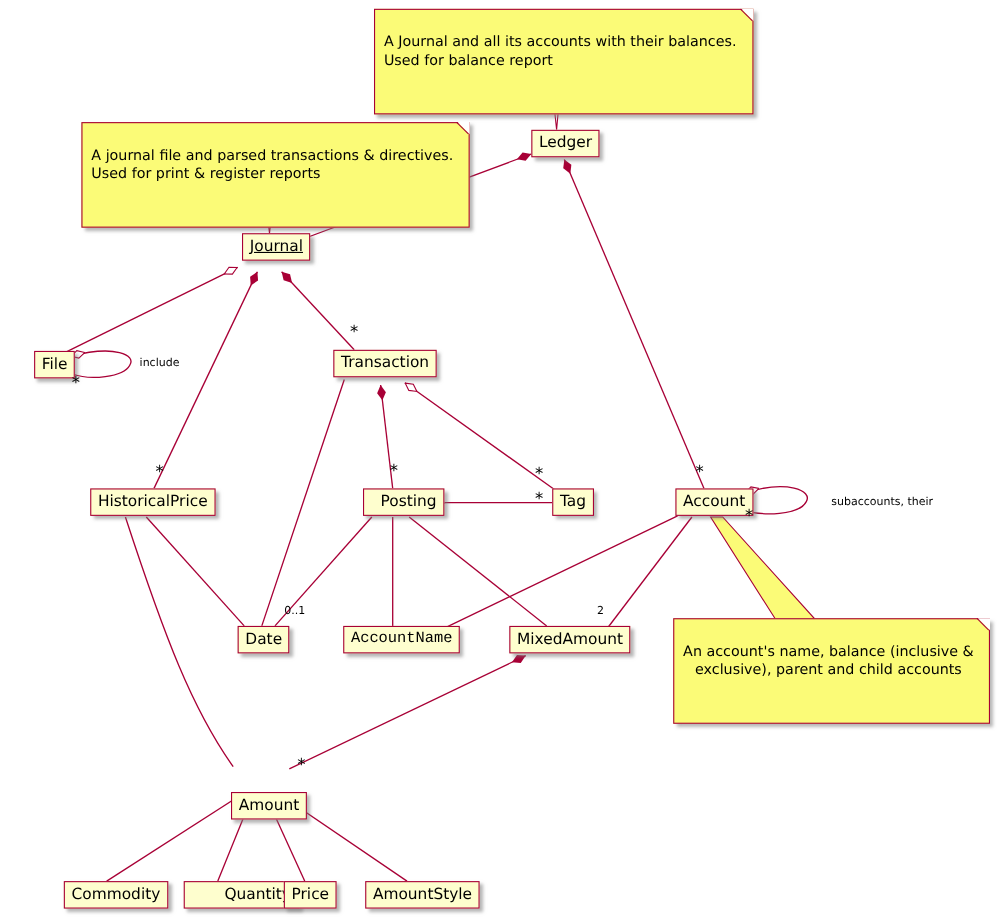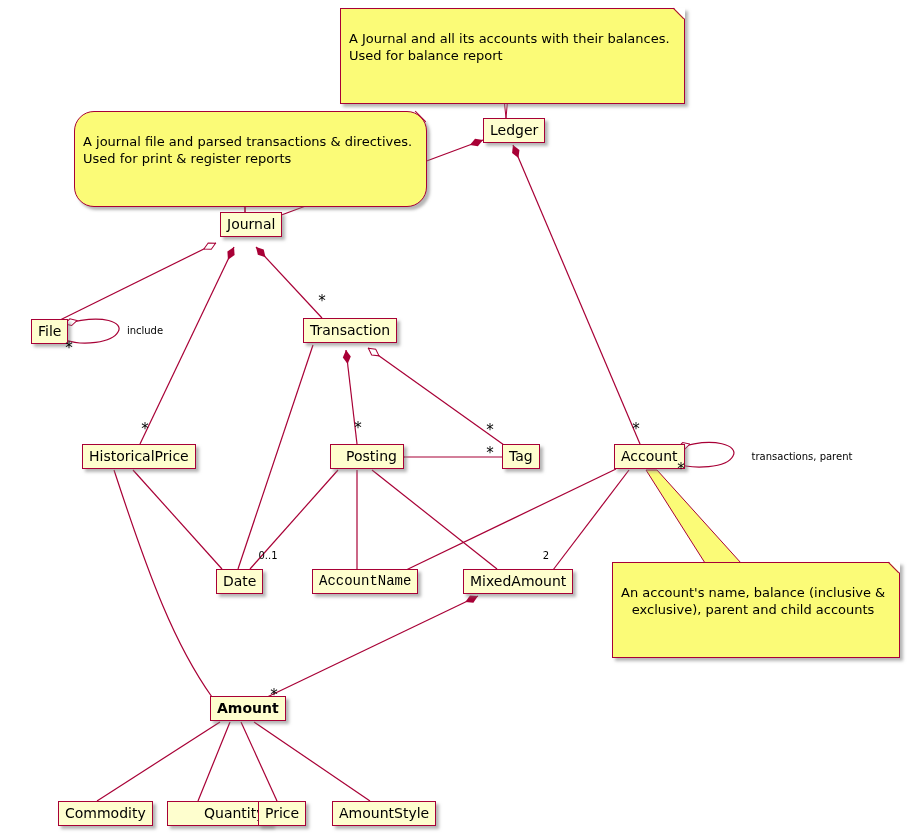--- a/index.html
+++ b/index.html
@@ -91,57 +91,57 @@
     <line x1="241" y1="722" x2="277" y2="801"></line>
     <line x1="254" y1="722" x2="370" y2="801"></line>
   </svg>
 
   <div class="uml-note" style="left:340px;top:8px;">
     <span>A Journal and all its accounts with their balances.
 Used for balance report</span>
     <span class="fold"></span>
     <span class="fold-line"></span>
   </div>
-  <div class="uml-note" style="left:74px;top:111px;border-radius:20px;">
+  <div class="uml-note" style="left:74px;top:111px;">
     <span>A journal file and parsed transactions &amp; directives.
 Used for print &amp; register reports</span>
     <span class="fold"></span>
     <span class="fold-line"></span>
   </div>
   <div class="uml-note" style="left:612px;top:562px;text-align:center;">
     <span>An account's name, balance (inclusive &amp;
 exclusive), parent and child accounts</span>
     <span class="fold"></span>
     <span class="fold-line"></span>
   </div>
 
   <div class="uml-class" style="left:483px;top:118px;">Ledger</div>
-  <div class="uml-class" style="left:220px;top:212px;">Journal</div>
+  <div class="uml-class" style="left:220px;top:212px;text-decoration:underline;">Journal</div>
   <div class="uml-class" style="left:31px;top:319px;">File</div>
   <div class="uml-class" style="left:303px;top:318px;">Transaction</div>
   <div class="uml-class" style="left:82px;top:444px;">HistoricalPrice</div>
   <div class="uml-class" style="left:330px;top:444px;padding-left:15px;">Posting</div>
   <div class="uml-class" style="left:502px;top:444px;">Tag</div>
   <div class="uml-class" style="left:614px;top:444px;">Account</div>
   <div class="uml-class" style="left:216px;top:569px;">Date</div>
   <div class="uml-class" style="left:312px;top:569px;font-family:Liberation Mono, monospace;">AccountName</div>
   <div class="uml-class" style="left:463px;top:569px;">MixedAmount</div>
-  <div class="uml-class" style="left:210px;top:696px;font-weight:bold;">Amount</div>
+  <div class="uml-class" style="left:210px;top:720px;">Amount</div>
   <div class="uml-class" style="left:58px;top:801px;">Commodity</div>
   <div class="uml-class" style="left:167px;top:801px;padding-left:36px;">Quantity</div>
   <div class="uml-class" style="left:258px;top:801px;">Price</div>
   <div class="uml-class" style="left:332px;top:801px;">AmountStyle</div>
 
   <span class="edge-label" style="left:145px;top:331px;">include</span>
   <span class="edge-label mult" style="left:69px;top:348px;">*</span>
   <span class="edge-label mult" style="left:322px;top:301px;">*</span>
   <span class="edge-label mult" style="left:145px;top:429px;">*</span>
   <span class="edge-label mult" style="left:636px;top:429px;">*</span>
   <span class="edge-label mult" style="left:358px;top:428px;">*</span>
   <span class="edge-label mult" style="left:490px;top:430px;">*</span>
   <span class="edge-label mult" style="left:490px;top:453px;">*</span>
   <span class="edge-label" style="left:268px;top:556px;">0..1</span>
-  <span class="edge-label" style="left:802px;top:457px;">transactions, parent</span>
+  <span class="edge-label" style="left:802px;top:457px;">subaccounts, their</span>
   <span class="edge-label mult" style="left:681px;top:469px;">*</span>
   <span class="edge-label" style="left:546px;top:556px;">2</span>
   <span class="edge-label mult" style="left:274px;top:695px;">*</span>
 
 </div>
 
 </body></html>

